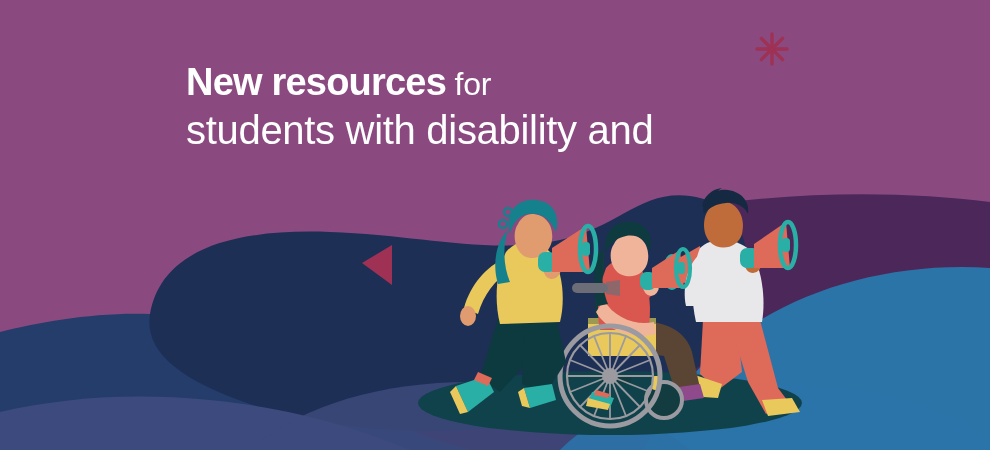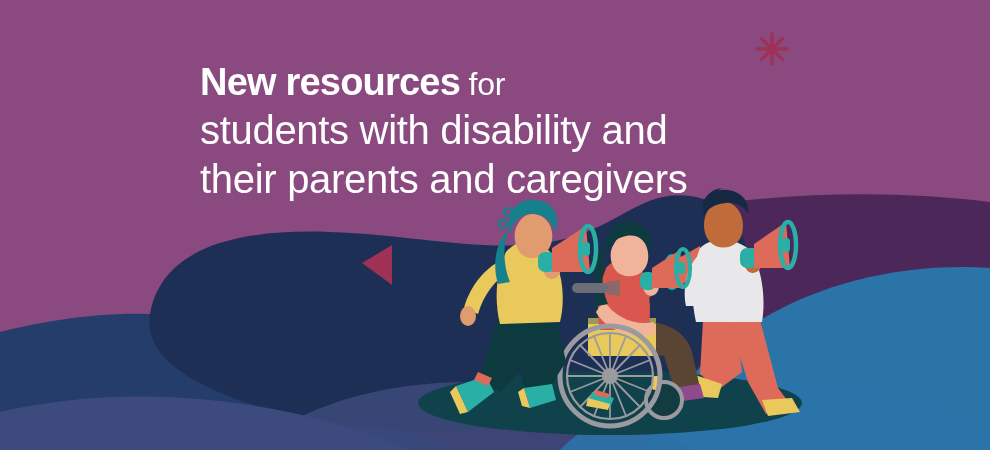--- a/index.html
+++ b/index.html
@@ -20,21 +20,21 @@
   }
   #banner-art {
     position: absolute;
     inset: 0;
     width: 990px;
     height: 450px;
     display: block;
   }
   #headline {
     position: absolute;
-    left: 200px;
+    left: 186px;
     top: 38px;
     width: 470px;
     color: #ffffff;
     line-height: 1.22;
     letter-spacing: -0.3px;
     z-index: 5;
     pointer-events: none;
   }
   #headline .line {
     display: block;
@@ -231,16 +231,15 @@
         <rect x="582" y="242" width="8" height="14" rx="3.5" fill="#2AAFA6"></rect>
       </g>
     </g>
   </svg>
 
   <h1 id="headline">
     <span class="line line1">
       <span class="strong">New resources</span><span class="light"> for</span>
     </span>
     <span class="line">students with disability and</span>
-    <span class="line">their parents and caregivers</span>
   </h1>
 
 </div>
 
 </body></html>

